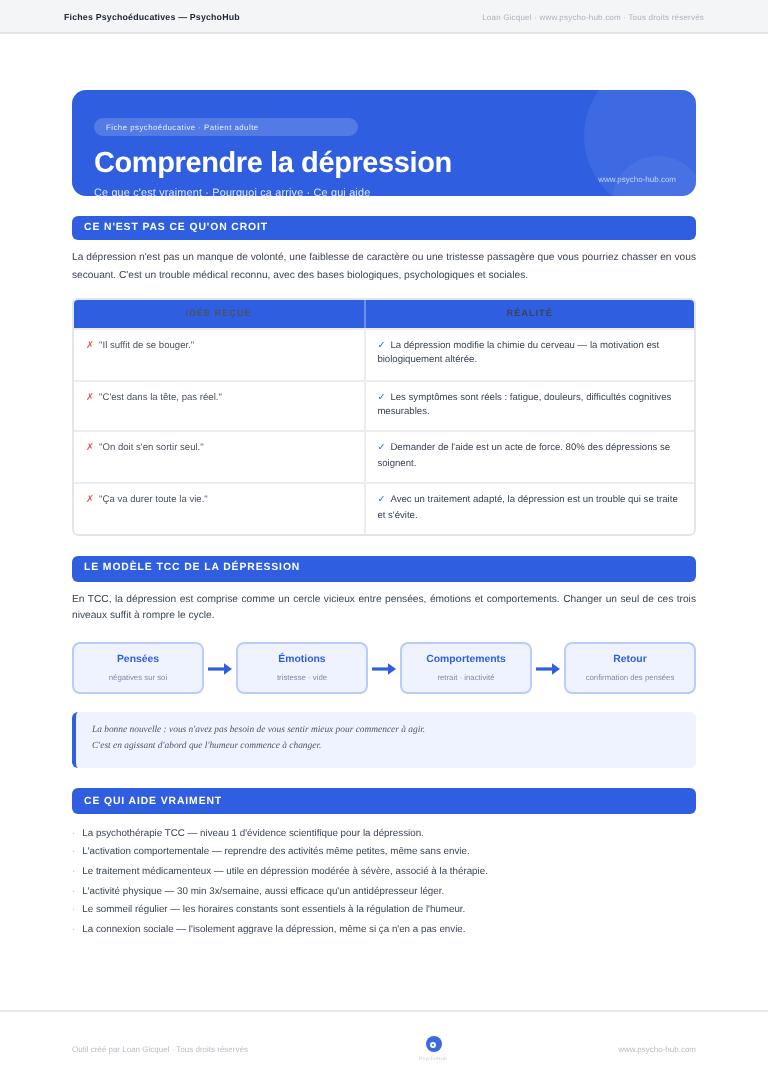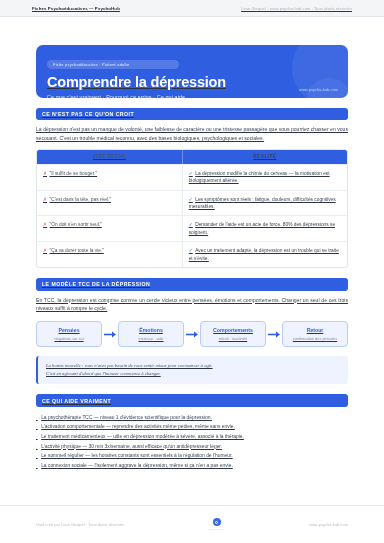--- a/index.html
+++ b/index.html
@@ -3,21 +3,21 @@
 <meta charset="utf-8">
 <style>
   html,body{margin:0;padding:0;}
   body{
     width:384px;height:543px;overflow:hidden;
     background:#ffffff;
     font-family:"Liberation Sans","DejaVu Sans",sans-serif;
     color:#2b3445;
     -webkit-font-smoothing:antialiased;
   }
-  .page{position:relative;width:384px;height:543px;box-sizing:border-box;text-decoration:underline;}
+  .page{position:relative;width:384px;height:543px;box-sizing:border-box;}
 
   
   .topbar{
     height:17px;background:#f4f5f7;border-bottom:1px solid #e3e5ea;
     display:flex;align-items:center;justify-content:space-between;
     padding:0 32px;box-sizing:border-box;
   }
   .topbar-left{font-size:4.4px;font-weight:bold;color:#1c2430;letter-spacing:.1px;}
   .topbar-right{font-size:4px;color:#aab0bb;letter-spacing:.1px;}
 

